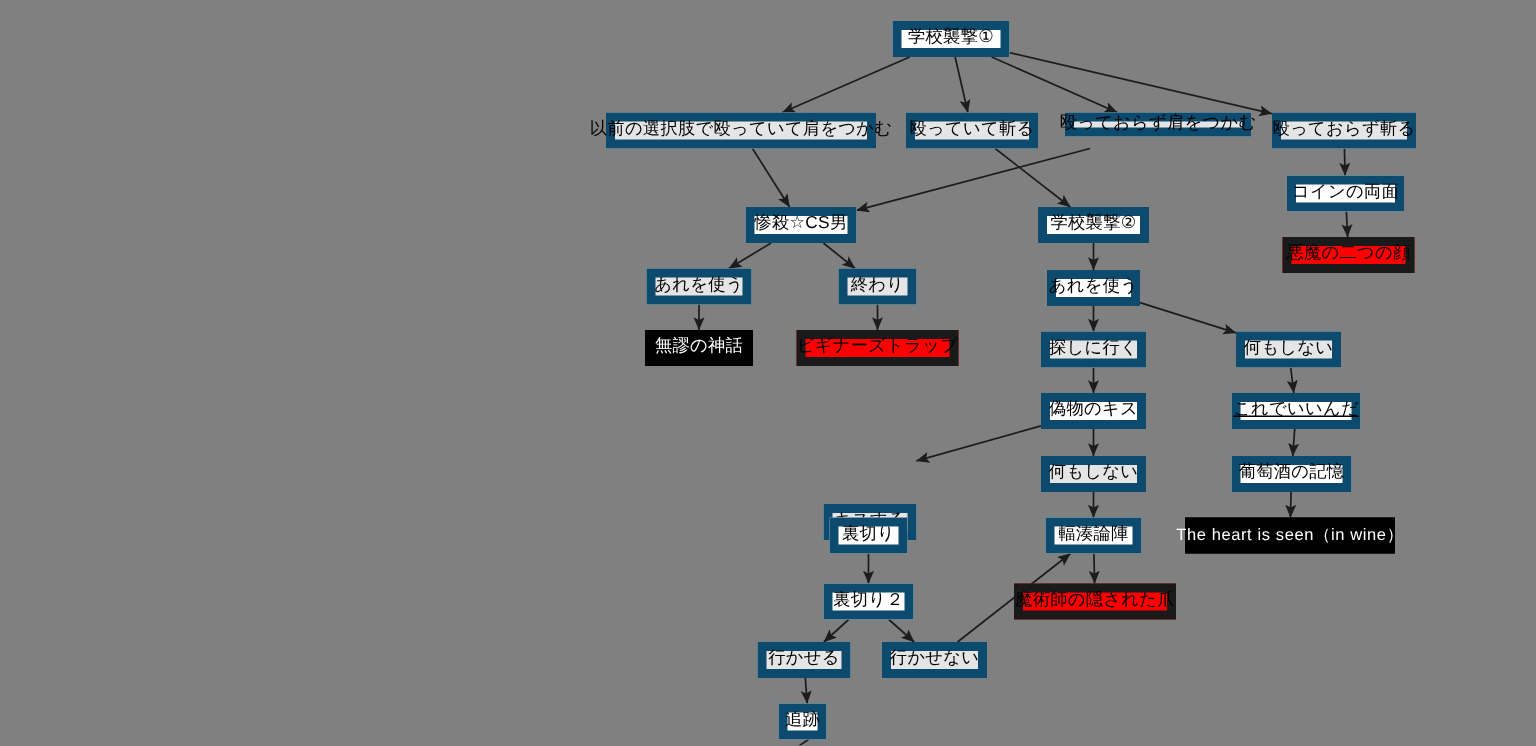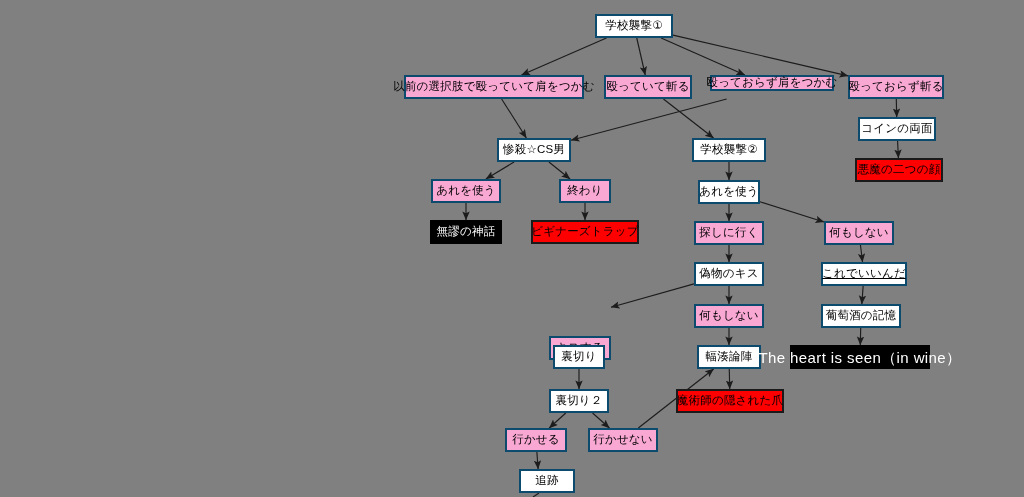--- a/index.html
+++ b/index.html
@@ -22,47 +22,47 @@
     width: 1024px;
     height: 497px;
     pointer-events: none;
   }
   .node {
     position: absolute;
     box-sizing: border-box;
     display: flex;
     align-items: center;
     justify-content: center;
-    border: 2px solid #0c4a6e;
+    border: 6px solid #0c4a6e;
     font-size: 11.5px;
     line-height: 1;
     white-space: nowrap;
     letter-spacing: 0.2px;
     padding: 0 6px;
   }
   .node.scene {
     background: #ffffff;
     color: #000000;
   }
   .node.choice {
-    background: #f9a8d4;
+    background: #e5e5e5;
     color: #000000;
   }
   .node.badend {
     background: #ff0000;
     color: #000000;
     border-color: #1a1a1a;
   }
   .node.ending {
     background: #000000;
     color: #ffffff;
     border-color: #000000;
   }
   .node.ending.latin {
-    font-size: 15px;
+    font-size: 11px;
     letter-spacing: 0.4px;
   }
 </style>
 </head>
 <body>
 
 <div id="stage">
   <svg id="edge-layer" viewBox="0 0 1024 497">
     <defs>
       <marker id="ah" markerWidth="9" markerHeight="9" refX="7.4" refY="3.2" orient="auto" markerUnits="strokeWidth">
@@ -180,17 +180,17 @@
       </div>
       <div class="node badend" style="left: 676px; top: 389px; width: 108px; height: 24px;">
         <span>魔術師の隠された爪</span>
       </div>
       <div class="node choice" style="left: 505px; top: 428px; width: 62px; height: 24px; justify-content: center;">
         <span>行かせる</span>
       </div>
       <div class="node choice" style="left: 588px; top: 428px; width: 70px; height: 24px;">
         <span>行かせない</span>
       </div>
-      <div class="node scene" style="left: 519px; top: 469px; width: 56px; height: 24px;">
+      <div class="node scene" style="left: 519px; top: 469px; width: 32px; height: 24px;">
         <span>追跡</span>
       </div>
     </div>
 </div>
 
 </body></html>

